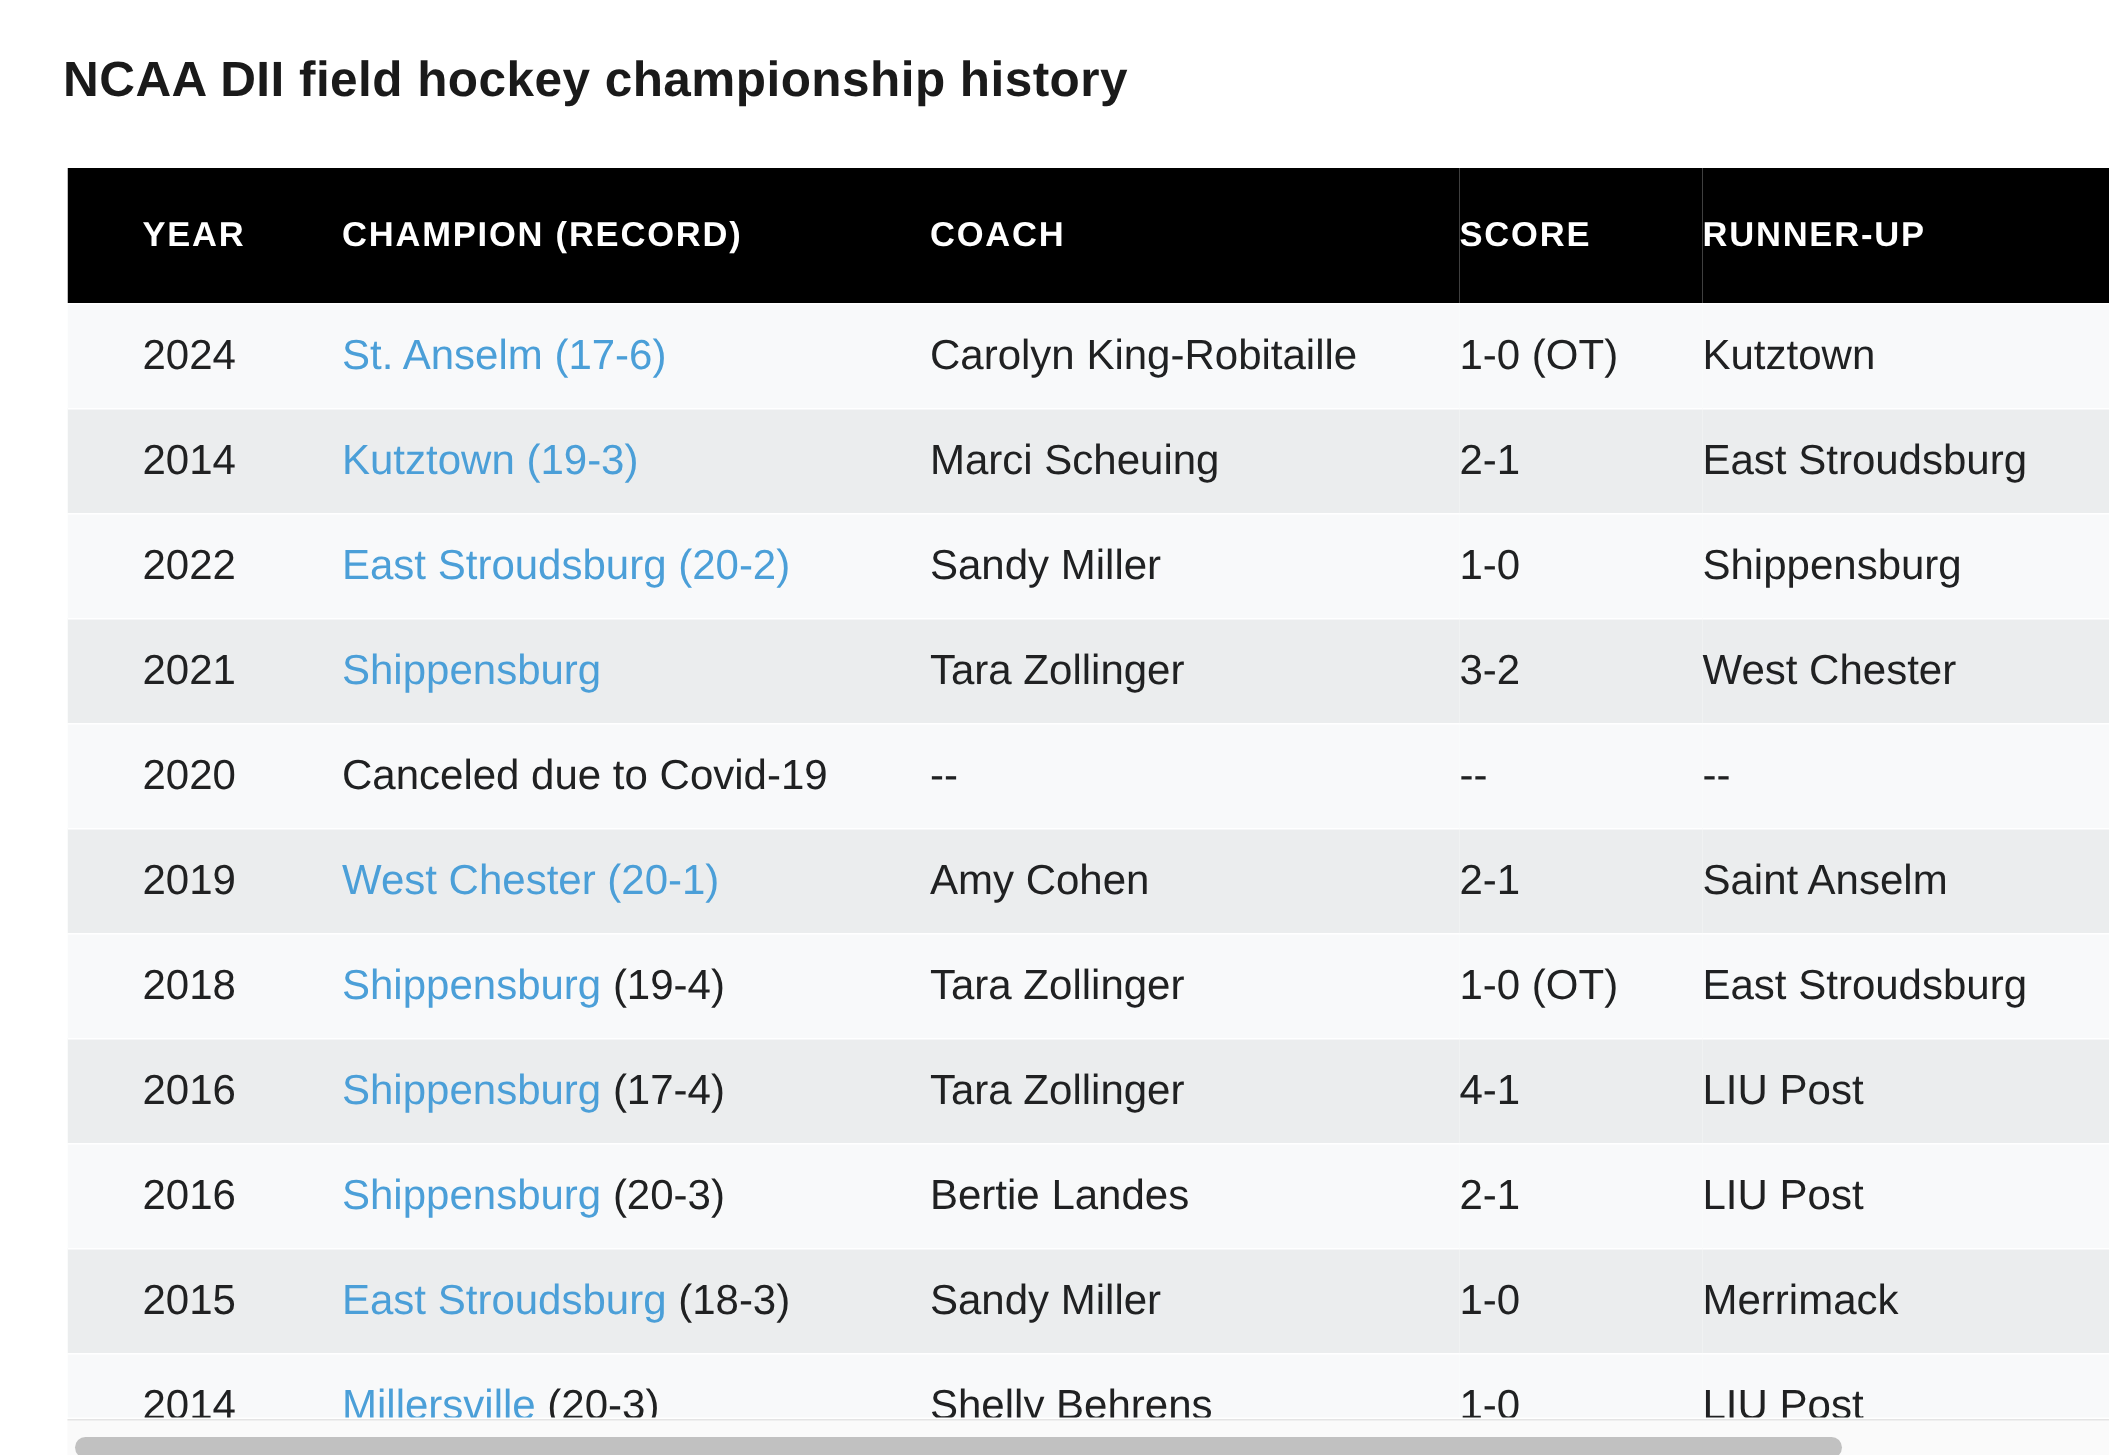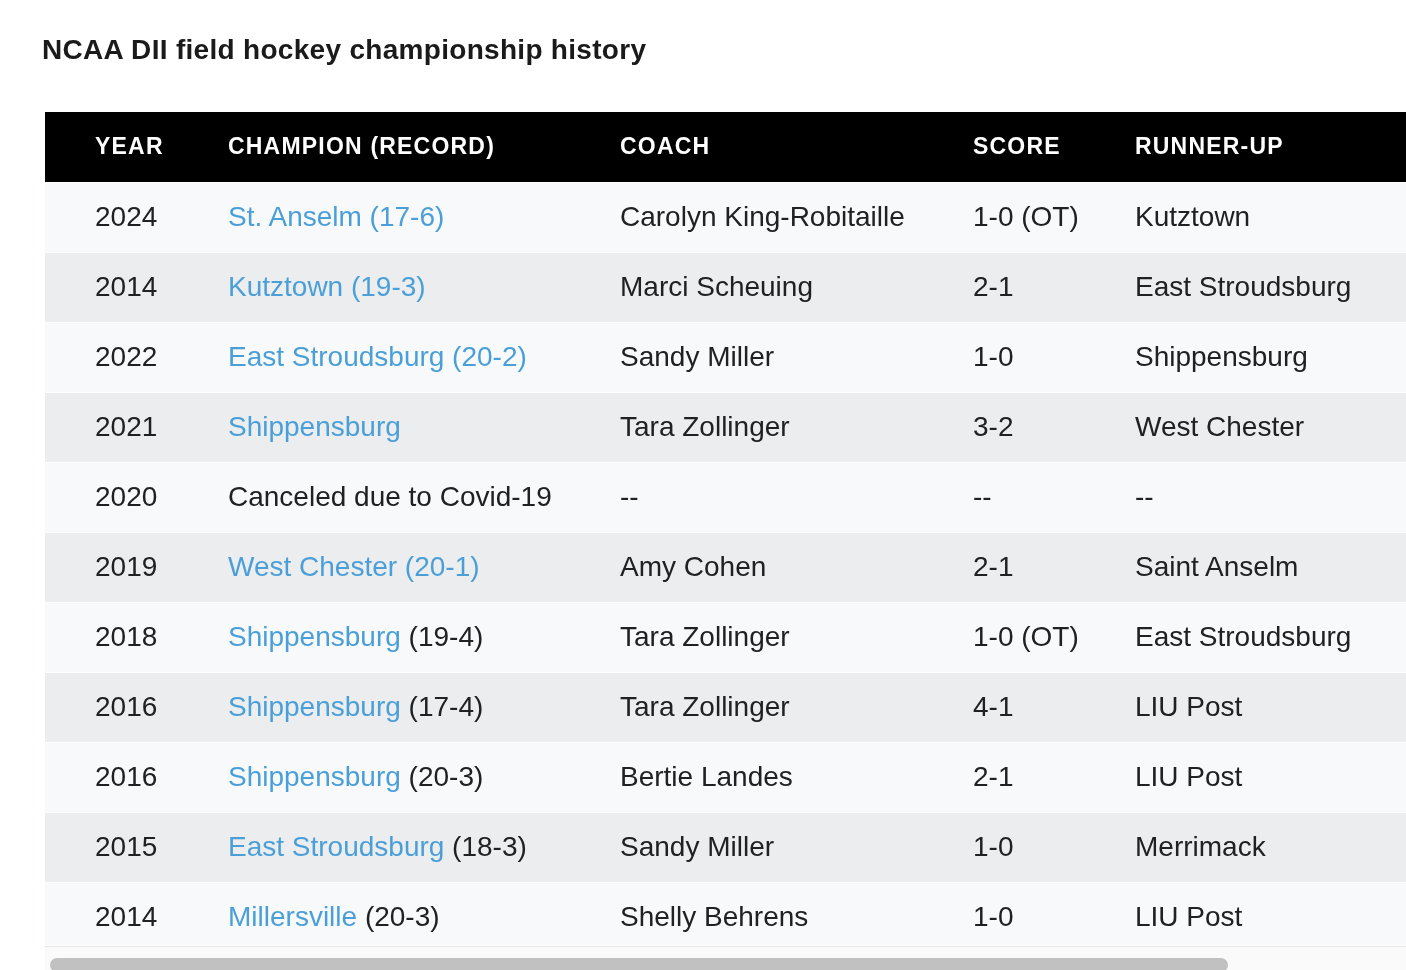--- a/index.html
+++ b/index.html
@@ -11,21 +11,21 @@
     height: 970px;
     overflow: hidden;
     font-family: "Liberation Sans", sans-serif;
     position: relative;
   }
   .page-title {
     position: absolute;
     left: 42px;
     top: 34px;
     margin: 0;
-    font-size: 28px;
+    font-size: 33px;
     font-weight: 700;
     letter-spacing: 0.3px;
     color: var(--title-color, #1a1a1a);
     white-space: nowrap;
   }
   .table-viewport {
     position: absolute;
     left: 45px;
     top: 112px;
     right: 0;
@@ -43,21 +43,21 @@
   col.c-score  { width: 162px; }
   col.c-runner { width: 475px; }
 
   thead th {
     background: var(--header-bg, #000000);
     color: var(--header-text, #ffffff);
     font-size: 23px;
     font-weight: 700;
     letter-spacing: 1.2px;
     text-align: left;
-    height: 70px;
+    height: 90px;
     padding: 0;
     vertical-align: middle;
     white-space: nowrap;
   }
   tbody td {
     font-size: 28px;
     font-weight: 400;
     color: var(--body-text, #202122);
     height: 70px;
     padding: 0;

